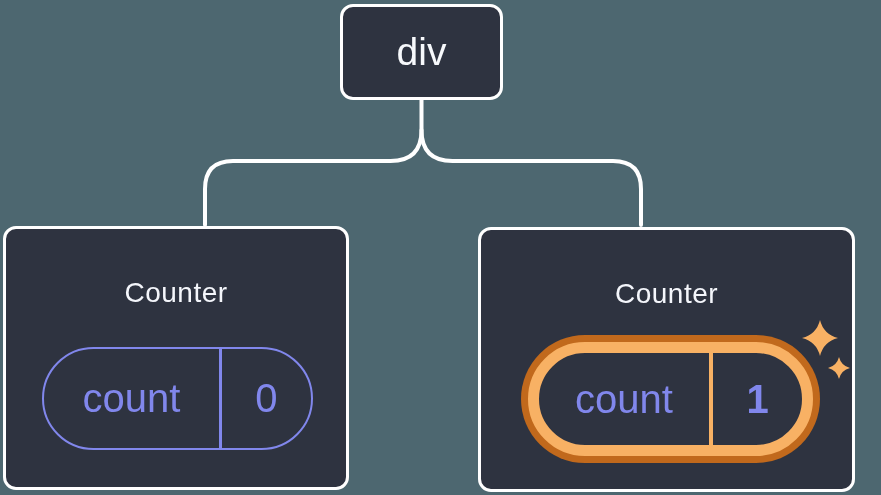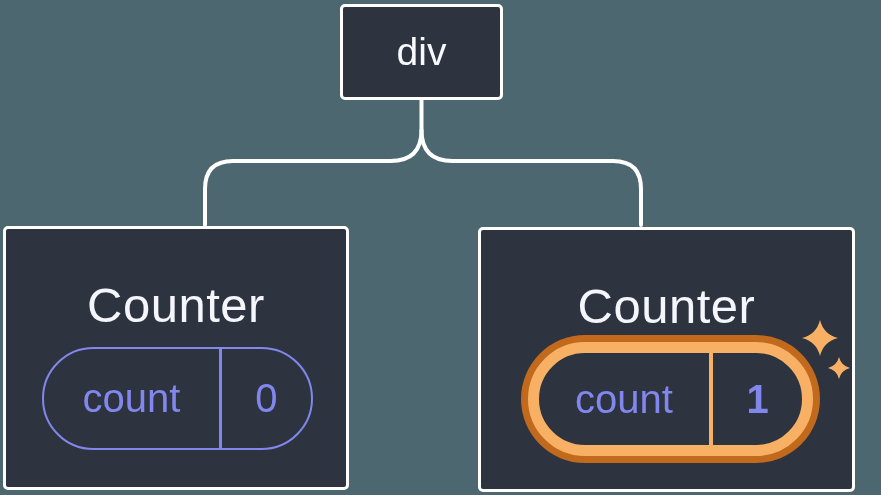--- a/index.html
+++ b/index.html
@@ -14,41 +14,41 @@
   }
   .connector-svg {
     position: absolute;
     left: 0; top: 0;
     width: 881px; height: 495px;
   }
   .node {
     position: absolute;
     background: #2e3340;
     border: 3px solid #ffffff;
-    border-radius: 5px;
+    border-radius: 13px;
   }
   .node-root {
     left: 340px; top: 4px;
     width: 163px; height: 96px;
     display: flex;
     align-items: center;
     justify-content: center;
     color: #f7f9fc;
     font-size: 39px;
     font-weight: 400;
   }
   .card-left  { left: 3px;   top: 226px; width: 346px; height: 264px; }
   .card-right { left: 478px; top: 227px; width: 377px; height: 265px; }
   .card-title {
     position: absolute;
     left: 0; right: 0;
     top: 48px;
     text-align: center;
     color: #f4f6fb;
-    font-size: 49px;
+    font-size: 28px;
     font-weight: 500;
     letter-spacing: 0.5px;
   }
   
   .pill {
     position: absolute;
     left: 36px; top: 118px;
     width: 271px; height: 103px;
     border: 2.5px solid #8187ec;
     border-radius: 60px;

